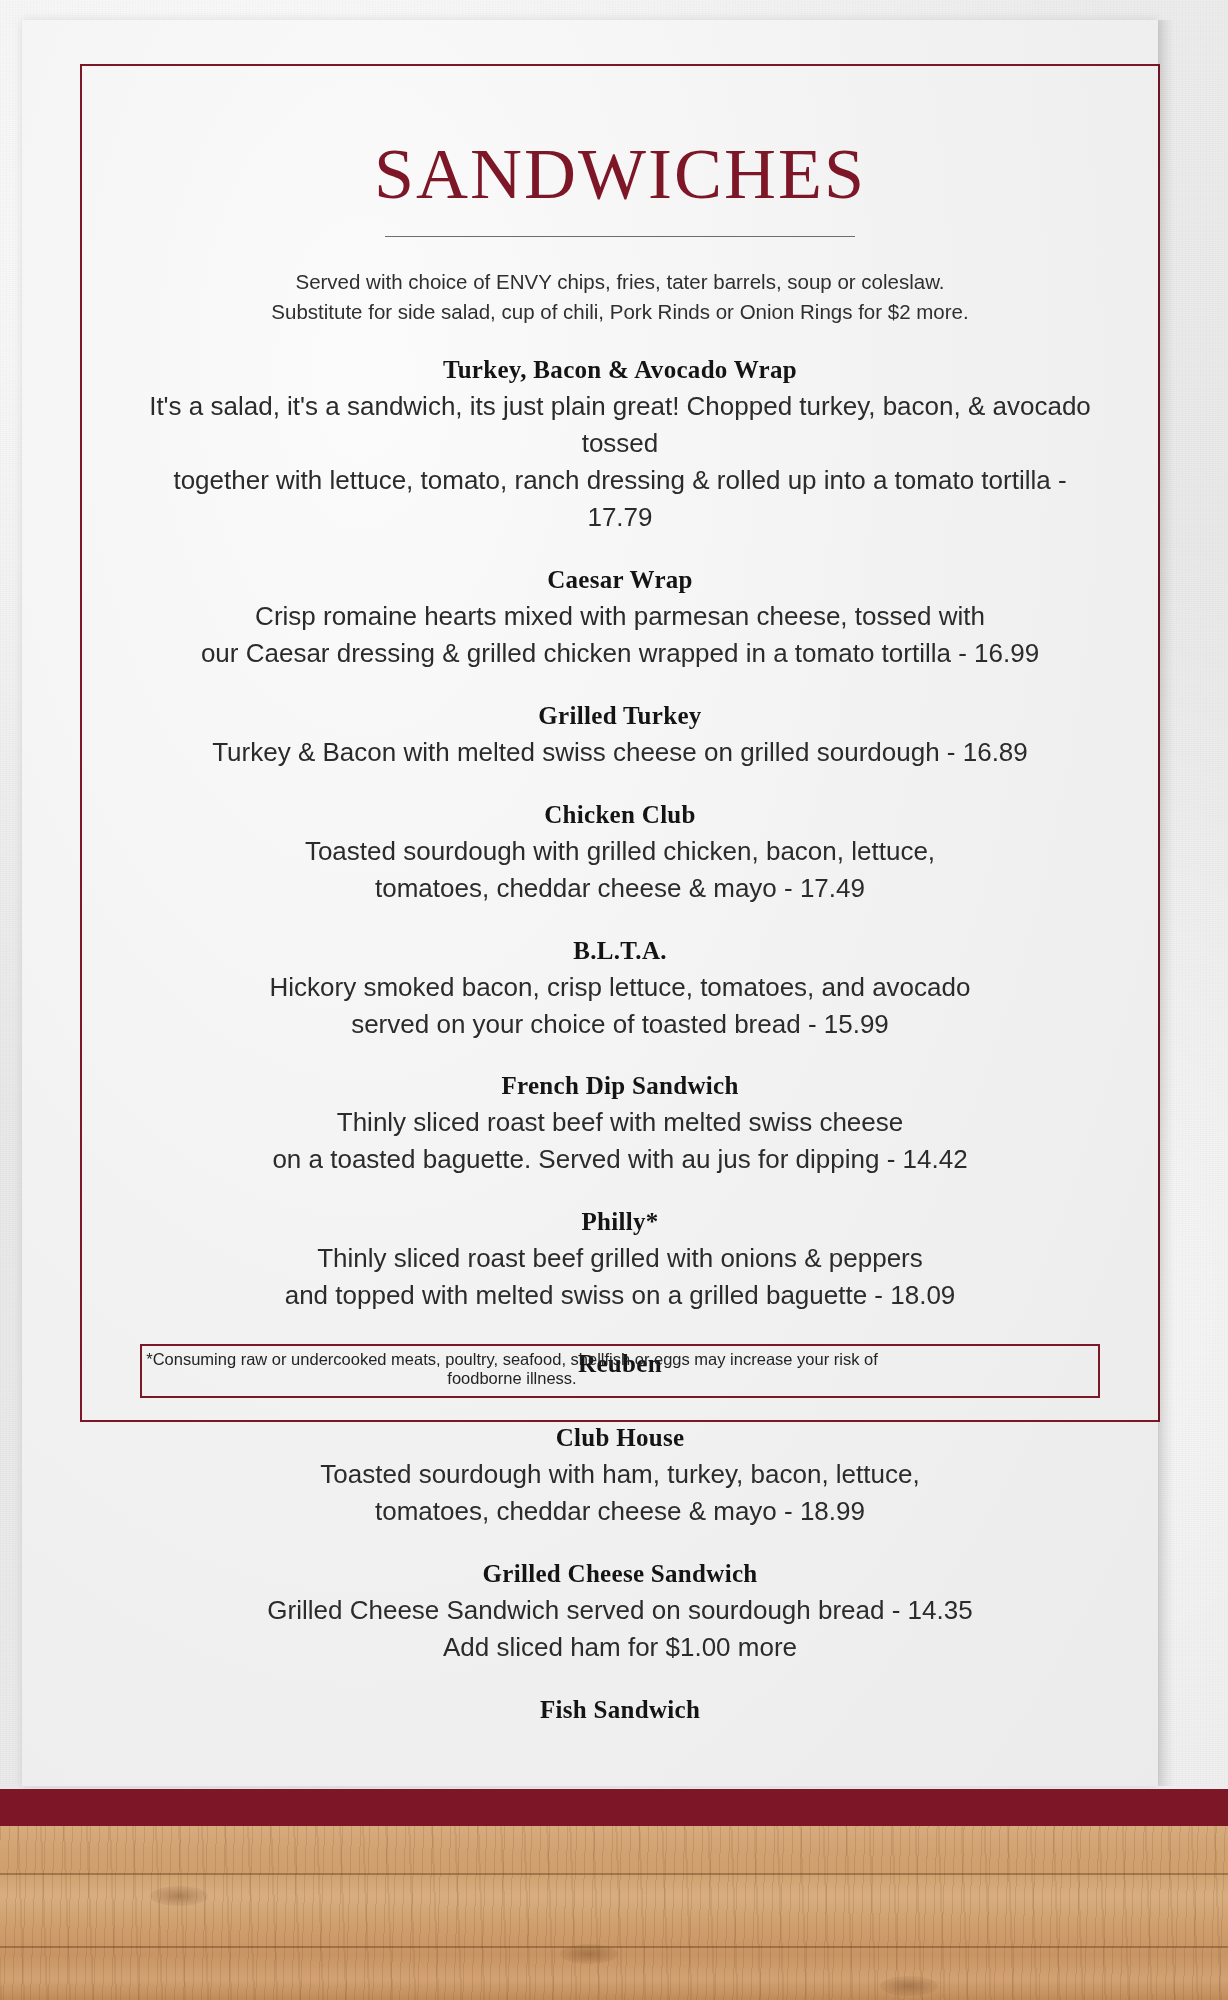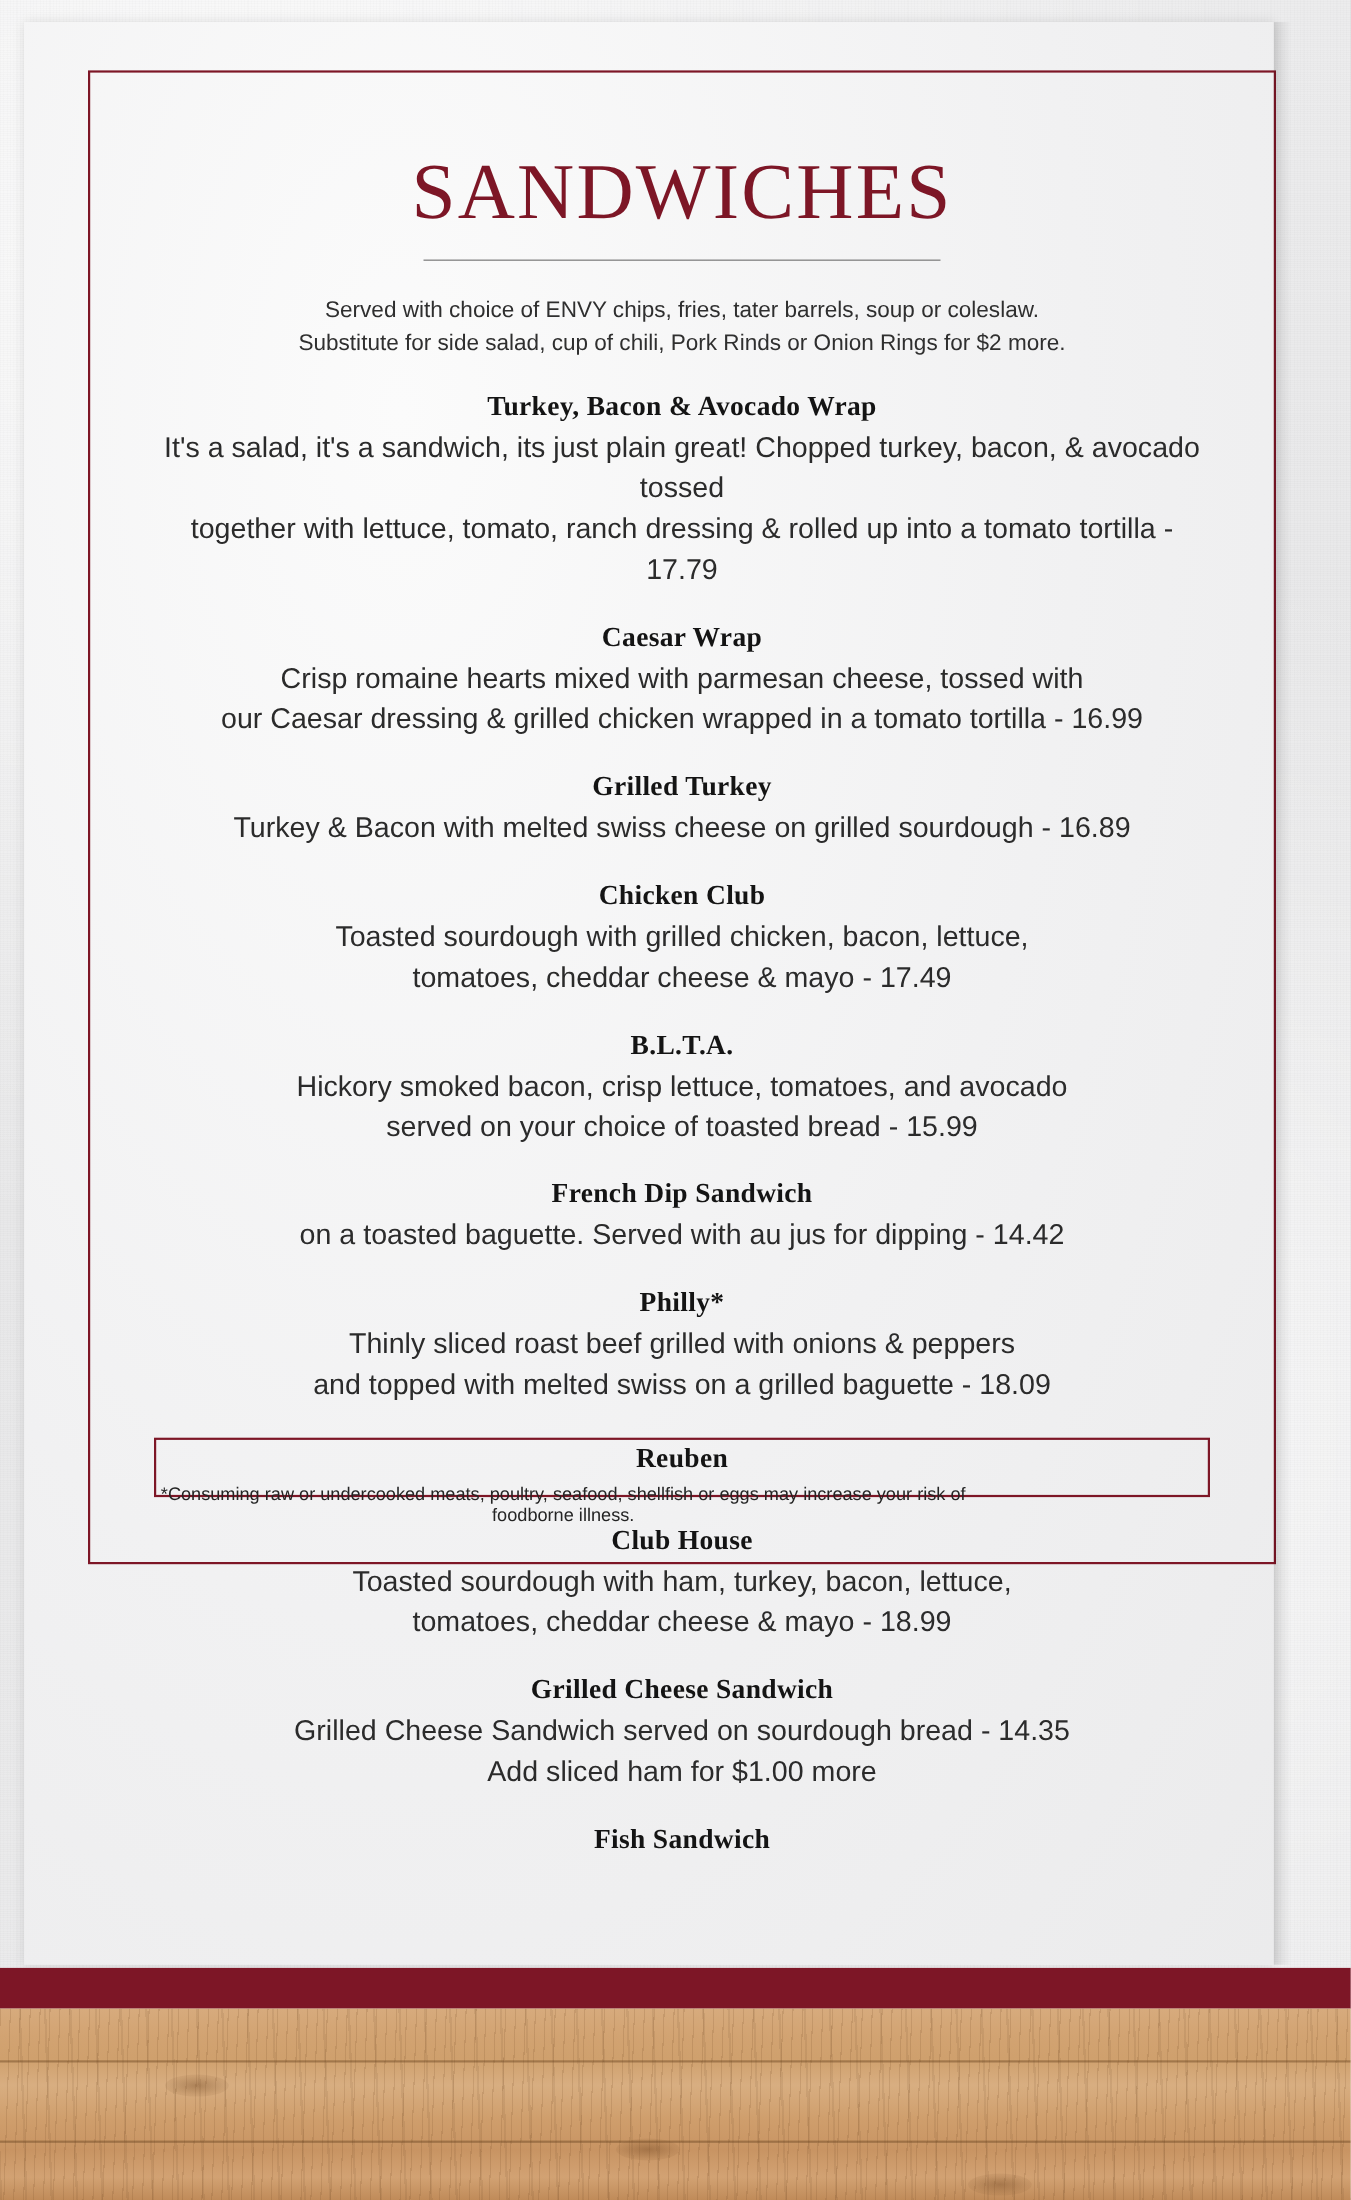--- a/index.html
+++ b/index.html
@@ -240,20 +240,21 @@
           <div class="item-name">B.L.T.A.</div>
           <div class="item-desc">
             <div>Hickory smoked bacon, crisp lettuce, tomatoes, and avocado</div>
             <div>served on your choice of toasted bread - 15.99</div>
           </div>
         </div>
 
         <div class="item">
           <div class="item-name">French Dip Sandwich</div>
           <div class="item-desc">
+            <div>Thinly sliced roast beef with melted swiss cheese</div>
             <div>on a toasted baguette. Served with au jus for dipping - 14.42</div>
           </div>
         </div>
 
         <div class="item">
           <div class="item-name">Philly*</div>
           <div class="item-desc">
             <div>Thinly sliced roast beef grilled with onions &amp; peppers</div>
             <div>and topped with melted swiss on a grilled baguette - 18.09</div>
           </div>

